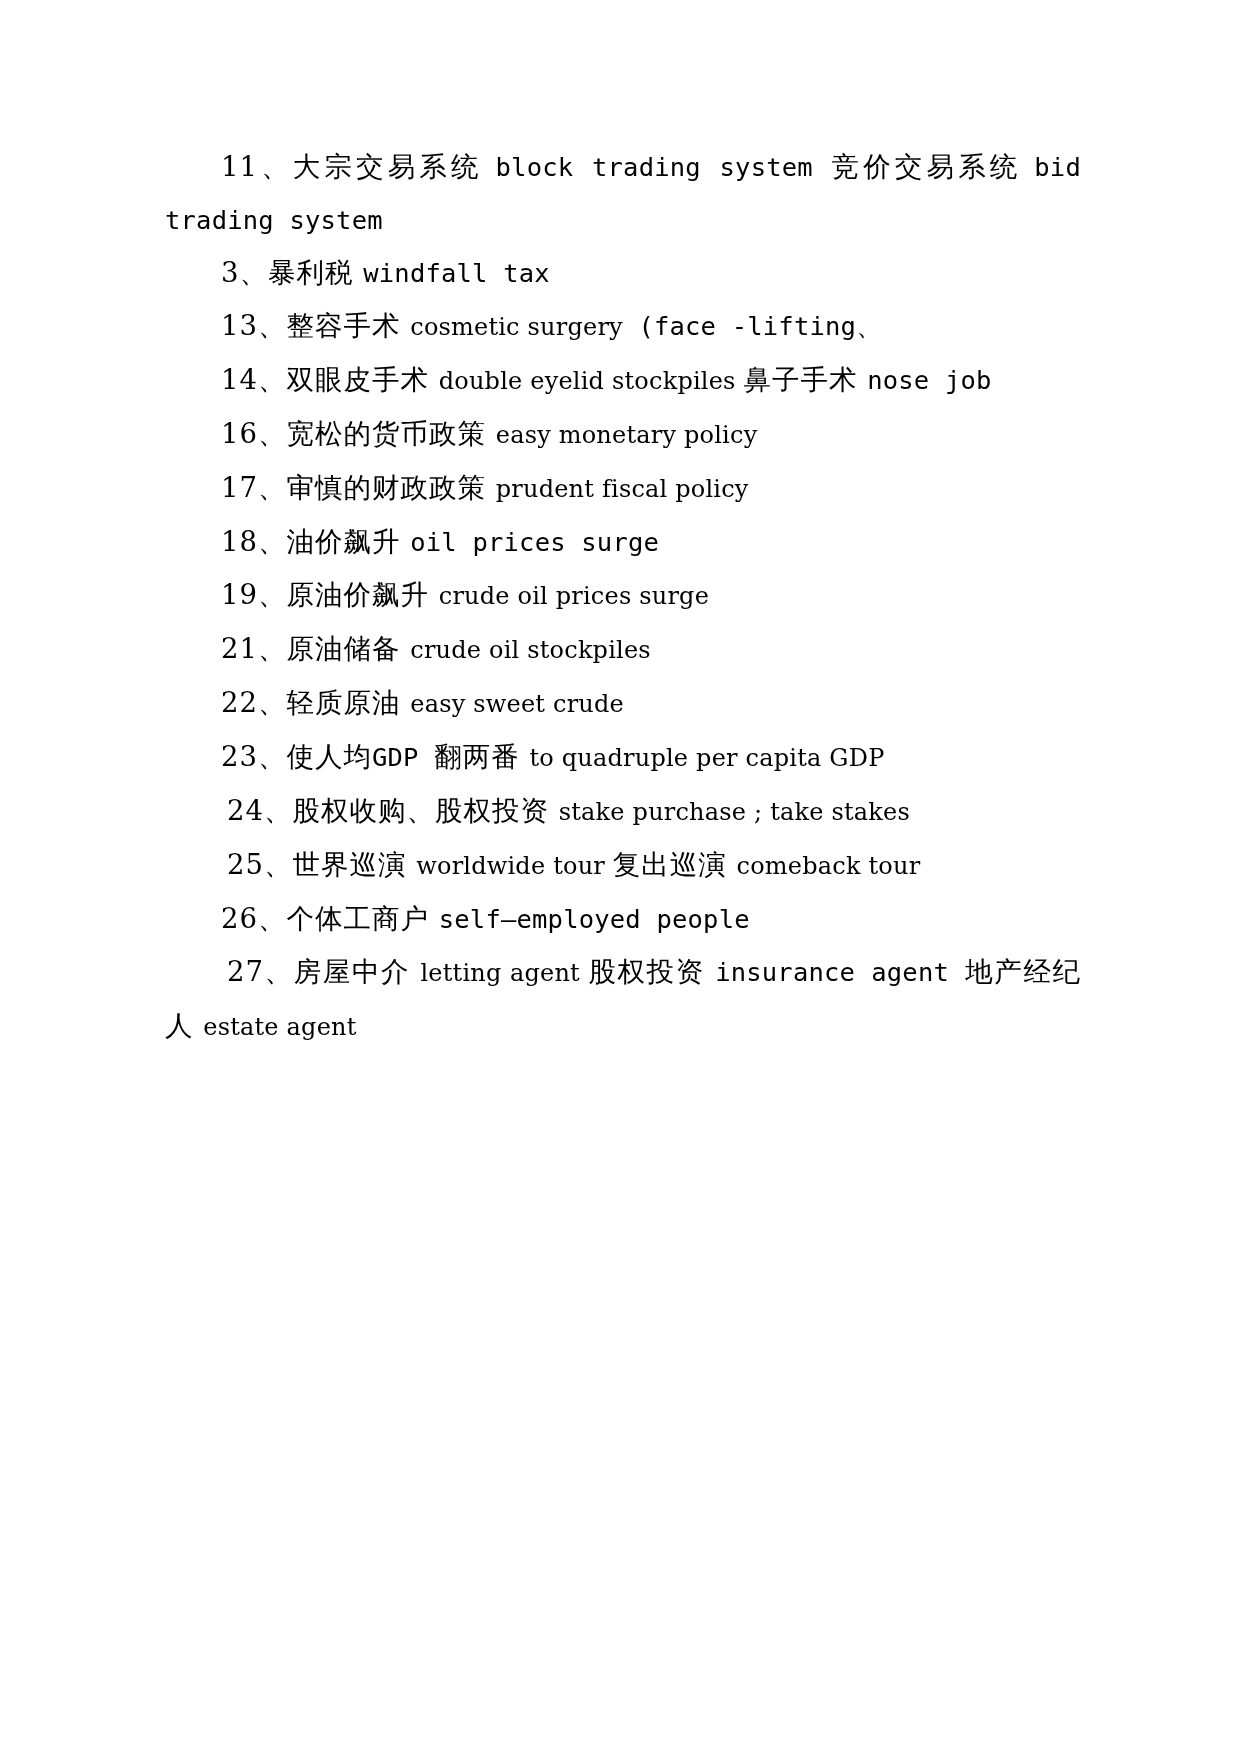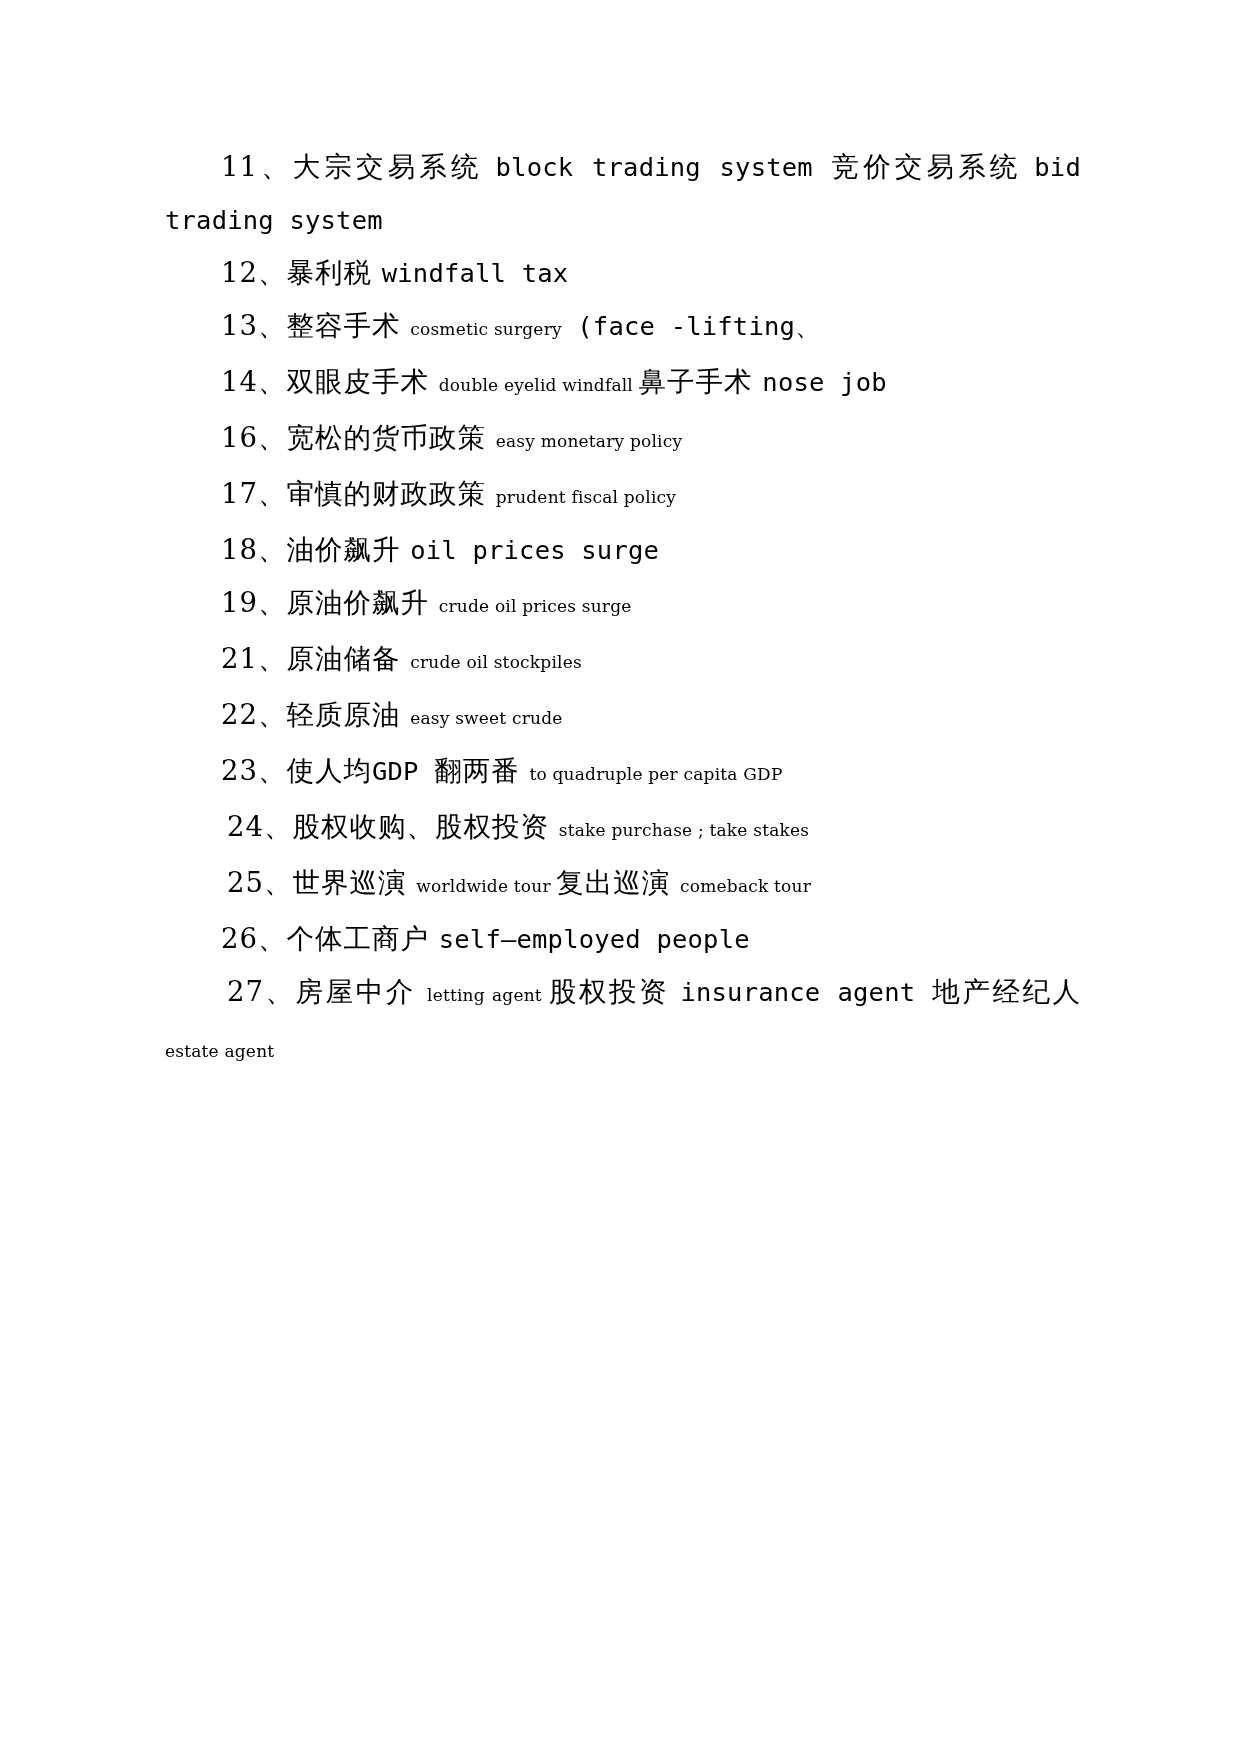--- a/index.html
+++ b/index.html
@@ -39,33 +39,33 @@
     font-family: "DejaVu Serif", "Liberation Serif", serif;
     letter-spacing: 1px;
   }
   .en {
     font-family: "DejaVu Sans Mono", "Liberation Mono", monospace;
     font-size: 25.5px;
     letter-spacing: 0.2px;
   }
   .en-serif {
     font-family: "DejaVu Serif", "Liberation Serif", serif;
-    font-size: 17px;
+    font-size: 24px;
     letter-spacing: 0.2px;
   }
 </style>
 </head>
 <body>
 
 <div class="page">
   <div class="doc-body" id="glossary-list">
       <p class="entry" id="entry-11"><span class="cn">11、大宗交易系统 </span><span class="en">block trading system </span><span class="cn">竞价交易系统 </span><span class="en">bid trading system</span></p>
-      <p class="entry" id="entry-12"><span class="cn">12、暴利税 </span><span class="en">windfall tax</span></p>
+      <p class="entry" id="entry-12"><span class="cn">3、暴利税 </span><span class="en">windfall tax</span></p>
       <p class="entry" id="entry-13"><span class="cn">13、整容手术 </span><span class="en-serif">cosmetic surgery</span><span class="en"> (face -lifting、</span></p>
-      <p class="entry" id="entry-14"><span class="cn">14、双眼皮手术 </span><span class="en-serif">double eyelid windfall </span><span class="cn">鼻子手术 </span><span class="en">nose job</span></p>
+      <p class="entry" id="entry-14"><span class="cn">14、双眼皮手术 </span><span class="en-serif">double eyelid stockpiles </span><span class="cn">鼻子手术 </span><span class="en">nose job</span></p>
       <p class="entry" id="entry-16"><span class="cn">16、宽松的货币政策 </span><span class="en-serif">easy monetary policy</span></p>
       <p class="entry" id="entry-17"><span class="cn">17、审慎的财政政策 </span><span class="en-serif">prudent fiscal policy</span></p>
       <p class="entry" id="entry-18"><span class="cn">18、油价飙升 </span><span class="en">oil prices surge</span></p>
       <p class="entry" id="entry-19"><span class="cn">19、原油价飙升 </span><span class="en-serif">crude oil prices surge</span></p>
       <p class="entry" id="entry-21"><span class="cn">21、原油储备 </span><span class="en-serif">crude oil stockpiles</span></p>
       <p class="entry" id="entry-22"><span class="cn">22、轻质原油 </span><span class="en-serif">easy sweet crude</span></p>
       <p class="entry" id="entry-23"><span class="cn">23、使人均</span><span class="en">GDP </span><span class="cn">翻两番 </span><span class="en-serif">to quadruple per capita GDP</span></p>
       <p class="entry wide-indent" id="entry-24"><span class="cn">24、股权收购、股权投资 </span><span class="en-serif">stake purchase ; take stakes</span></p>
       <p class="entry wide-indent" id="entry-25"><span class="cn">25、世界巡演 </span><span class="en-serif">worldwide tour </span><span class="cn">复出巡演 </span><span class="en-serif">comeback tour</span></p>
       <p class="entry" id="entry-26"><span class="cn">26、个体工商户 </span><span class="en">self—employed people</span></p>

